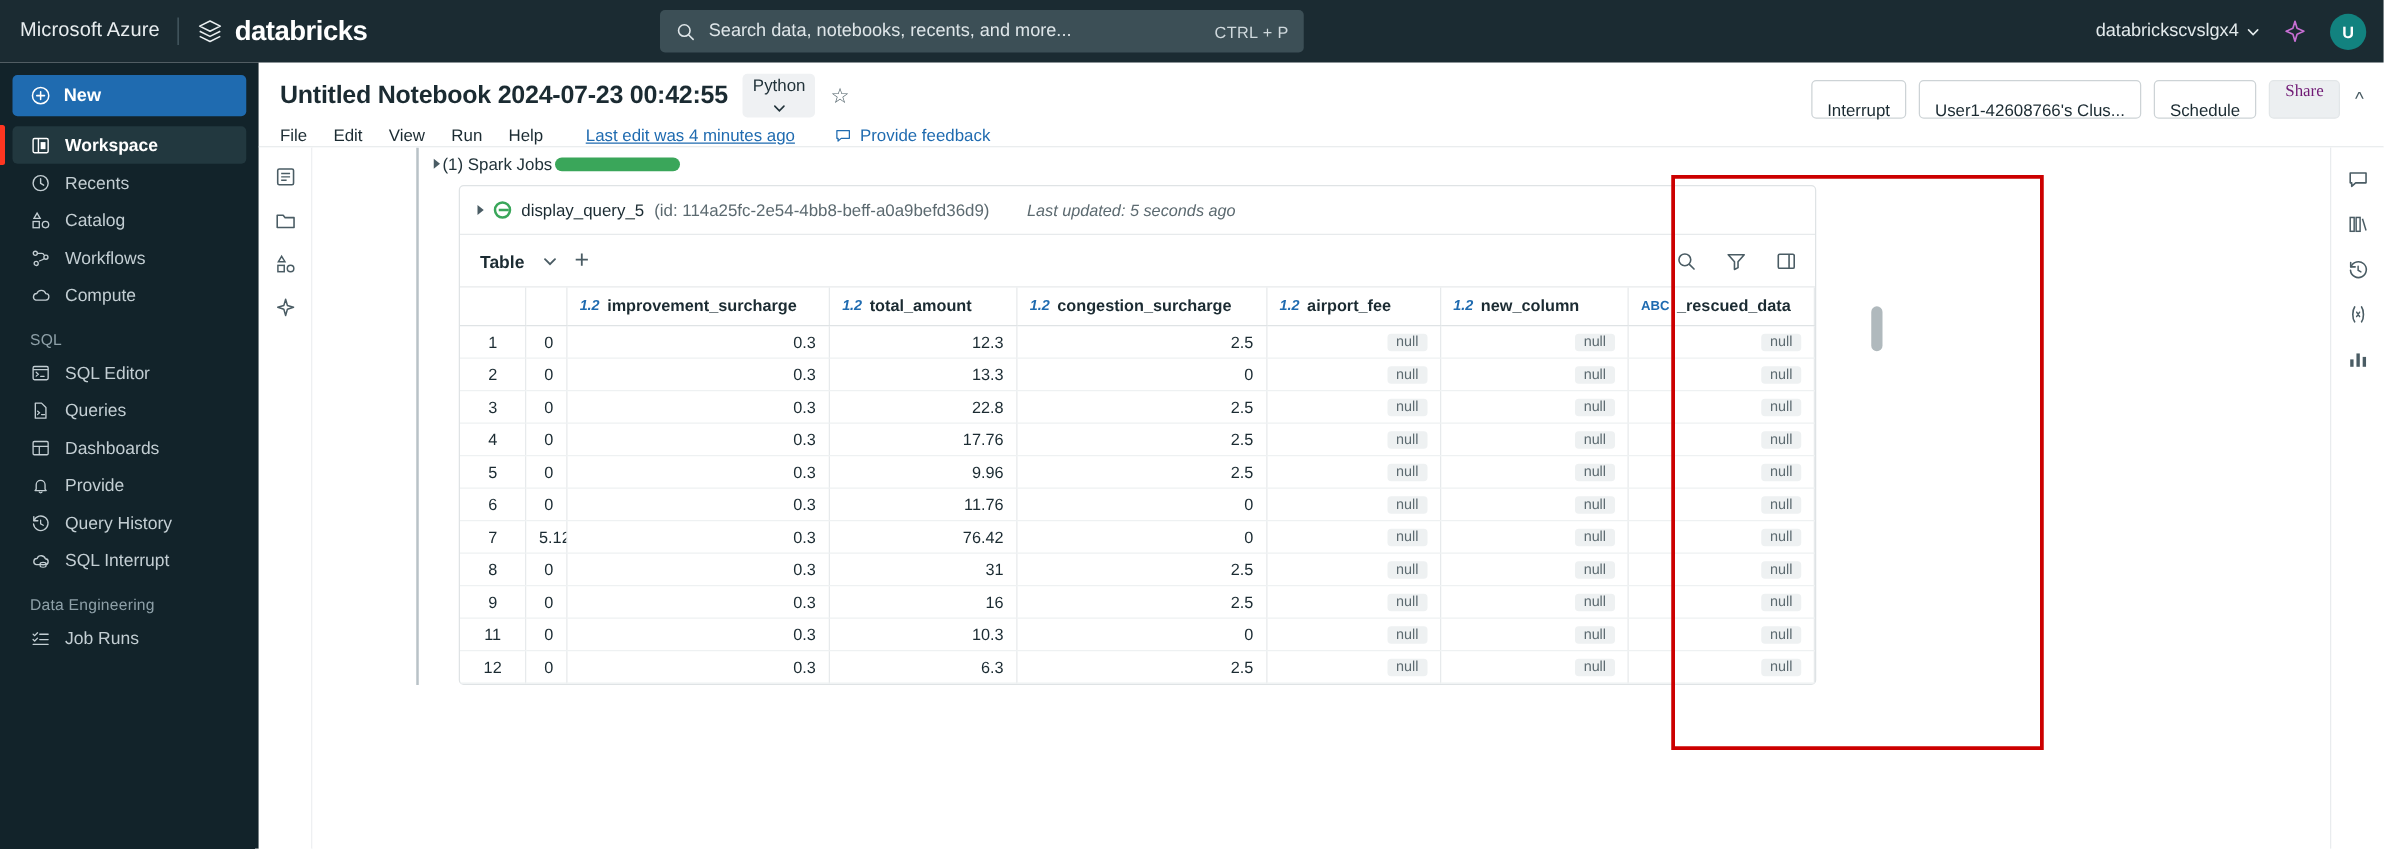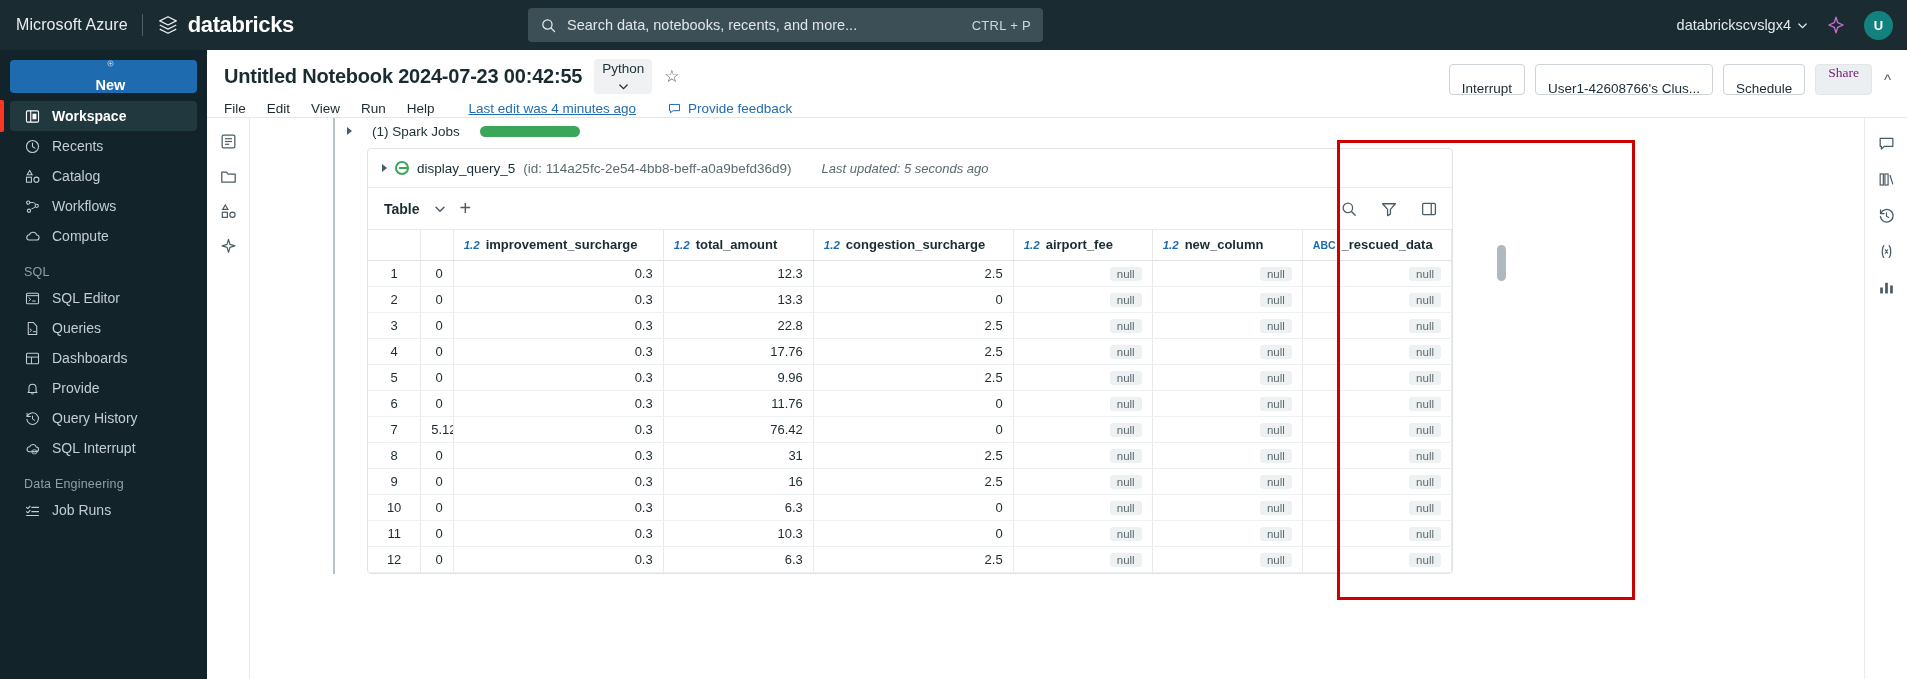--- a/index.html
+++ b/index.html
@@ -49,21 +49,21 @@
   }
 
   
   .sidebar {
     position: absolute; top: 50px; left: 0; width: 207px; height: 629px;
     background: #12232a; padding-top: 10px; overflow: hidden;
   }
   .new-btn {
     margin: 0 10px 8px 10px; height: 33px; background: #1f6bb0; border-radius: 4px;
     display: flex; align-items: center; gap: 10px; padding-left: 14px;
-    color: #fff; font-size: 14.5px; font-weight: 700; cursor: pointer; flex-direction: column;
+    color: #fff; font-size: 14.5px; font-weight: 700; cursor: pointer;
   }
   .nav-item {
     position: relative; height: 30px; margin: 0 10px; padding-left: 14px;
     display: flex; align-items: center; gap: 11px;
     color: #c3ced3; font-size: 14px; border-radius: 4px; cursor: pointer;
   }
   .nav-item.active { background: #22383f; color: #fff; font-weight: 700; }
   .nav-item.active::before {
     content: ""; position: absolute; left: -10px; top: -1px;
     width: 4px; height: 32px; background: #ff3621; border-radius: 0 2px 2px 0;
@@ -130,21 +130,21 @@
   .nb-body {
     position: absolute; top: 118px; left: 250px; width: 1614px; height: 561px;
     background: #fff; overflow: hidden;
   }
   .cell-out {
     position: absolute; left: 83px; top: 0; width: 1182px;
     border-left: 2px solid #b9c2c7;
     padding-left: 12px;
   }
   .spark-jobs {
-    display: flex; align-items: center; gap: 20px; font-size: 13.5px;
+    display: flex; align-items: center; gap: 2px; font-size: 13.5px;
     color: #22333a; height: 26px; cursor: pointer;
   }
   .tri { width: 0; height: 0; border-left: 5px solid #4a5c64; border-top: 4px solid transparent; border-bottom: 4px solid transparent; }
   .progress { width: 100px; height: 11px; border-radius: 6px; background: #3aa65a; }
 
   .result-box {
     margin-top: 4px; border: 1px solid #dfe3e5; border-radius: 4px; background: #fff;
     width: 1086px;
     margin-left: 20px;
   }
@@ -639,30 +639,20 @@
                 <td class="c-idx">9</td>
                 <td class="num">0</td>
                 <td class="num">0.3</td>
                 <td class="num">16</td>
                 <td class="num">2.5</td>
                 <td class="cell-null"><span class="nullchip">null</span></td>
                 <td class="cell-null"><span class="nullchip">null</span></td>
                 <td class="cell-null"><span class="nullchip">null</span></td>
               </tr>
               <tr>
-                <td class="c-idx">10</td>
-                <td class="num">0</td>
-                <td class="num">0.3</td>
-                <td class="num">6.3</td>
-                <td class="num">0</td>
-                <td class="cell-null"><span class="nullchip">null</span></td>
-                <td class="cell-null"><span class="nullchip">null</span></td>
-                <td class="cell-null"><span class="nullchip">null</span></td>
-              </tr>
-              <tr>
                 <td class="c-idx">11</td>
                 <td class="num">0</td>
                 <td class="num">0.3</td>
                 <td class="num">10.3</td>
                 <td class="num">0</td>
                 <td class="cell-null"><span class="nullchip">null</span></td>
                 <td class="cell-null"><span class="nullchip">null</span></td>
                 <td class="cell-null"><span class="nullchip">null</span></td>
               </tr>
               <tr>

